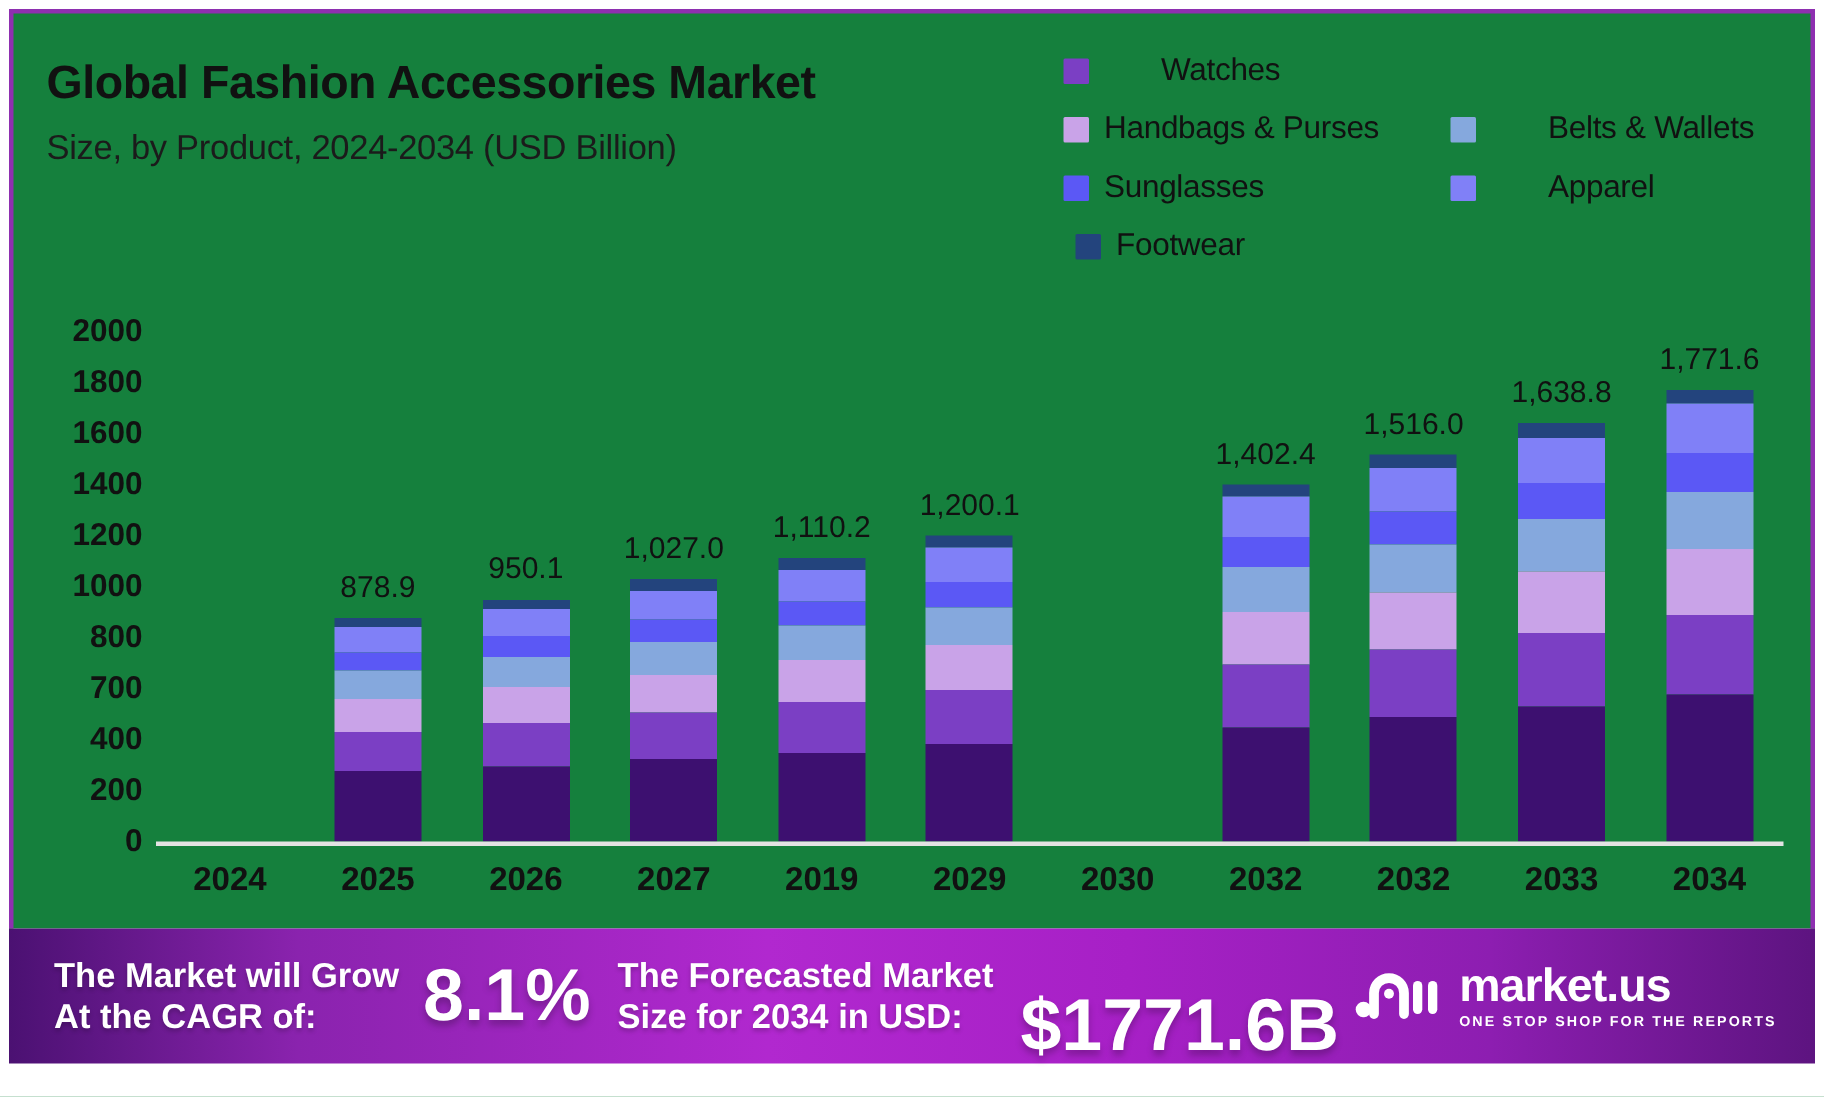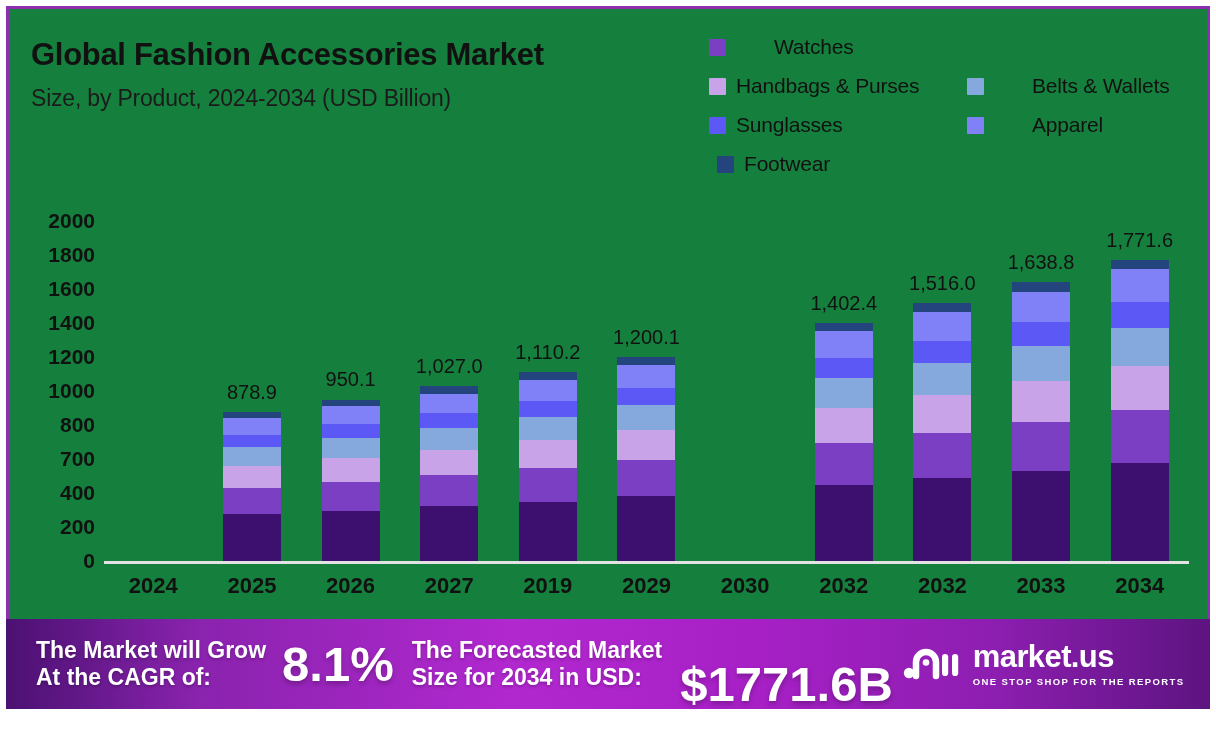--- a/index.html
+++ b/index.html
@@ -98,21 +98,21 @@
     text-shadow:0 3px 5px rgba(0,0,0,0.25);white-space:nowrap;
   }
   #banner-size-label{
     margin-left:18px;font-size:23px;white-space:nowrap;
   }
   #banner-size-value{
     margin-left:18px;font-size:49px;font-weight:bold;color:#ffffff;
     text-shadow:0 3px 5px rgba(0,0,0,0.25);white-space:nowrap;margin-top:40px;
   }
   #logo{
-    display:flex;align-items:center;margin-left:8px;
+    display:flex;align-items:flex-end;margin-left:8px;
   }
   #logo-mark{flex:0 0 auto;margin-right:10px;}
   #logo-text-wrap{display:flex;flex-direction:column;}
   #logo-name{
     font-size:31px;font-weight:bold;color:#ffffff;letter-spacing:-0.6px;
     line-height:1;
   }
   #logo-tag{
     font-size:9.5px;font-weight:bold;color:#ffffff;letter-spacing:1.4px;
     margin-top:4px;

